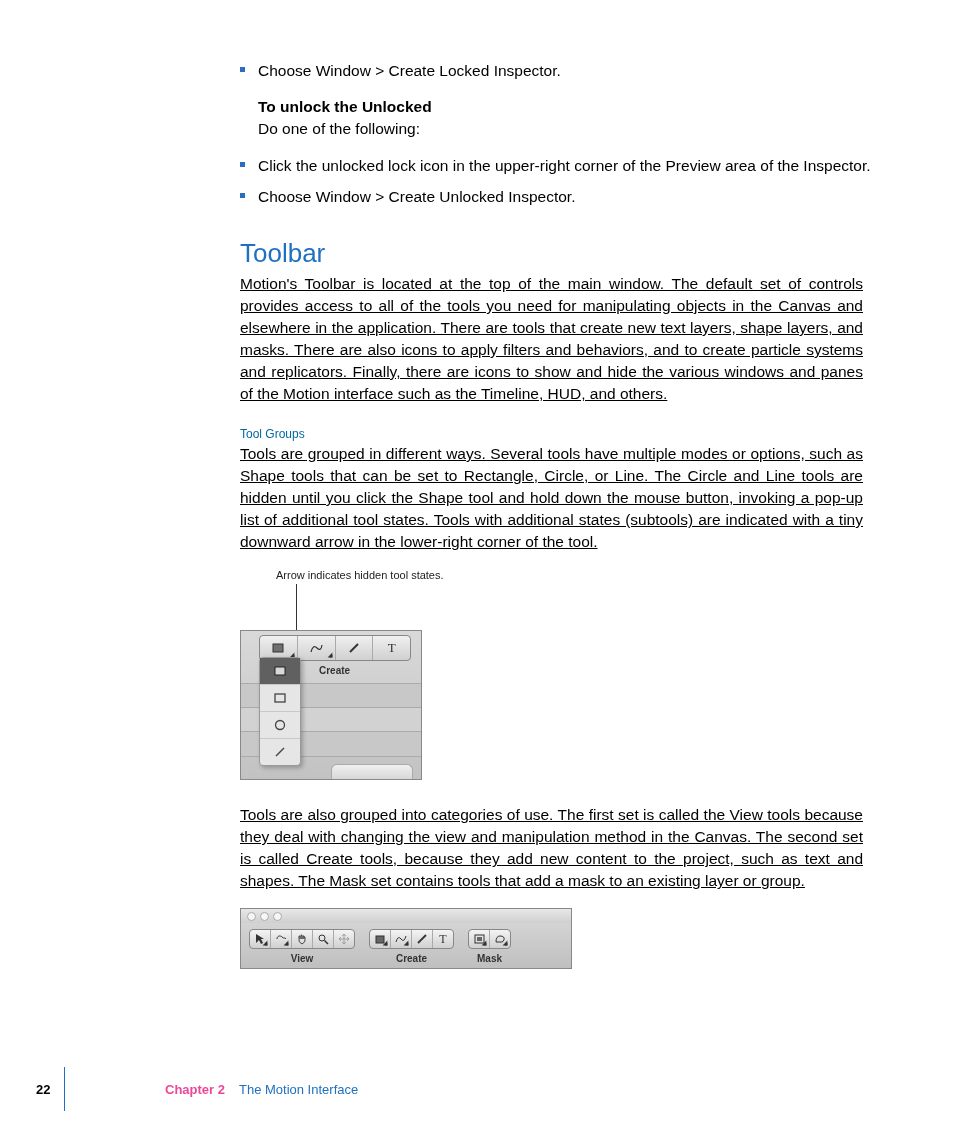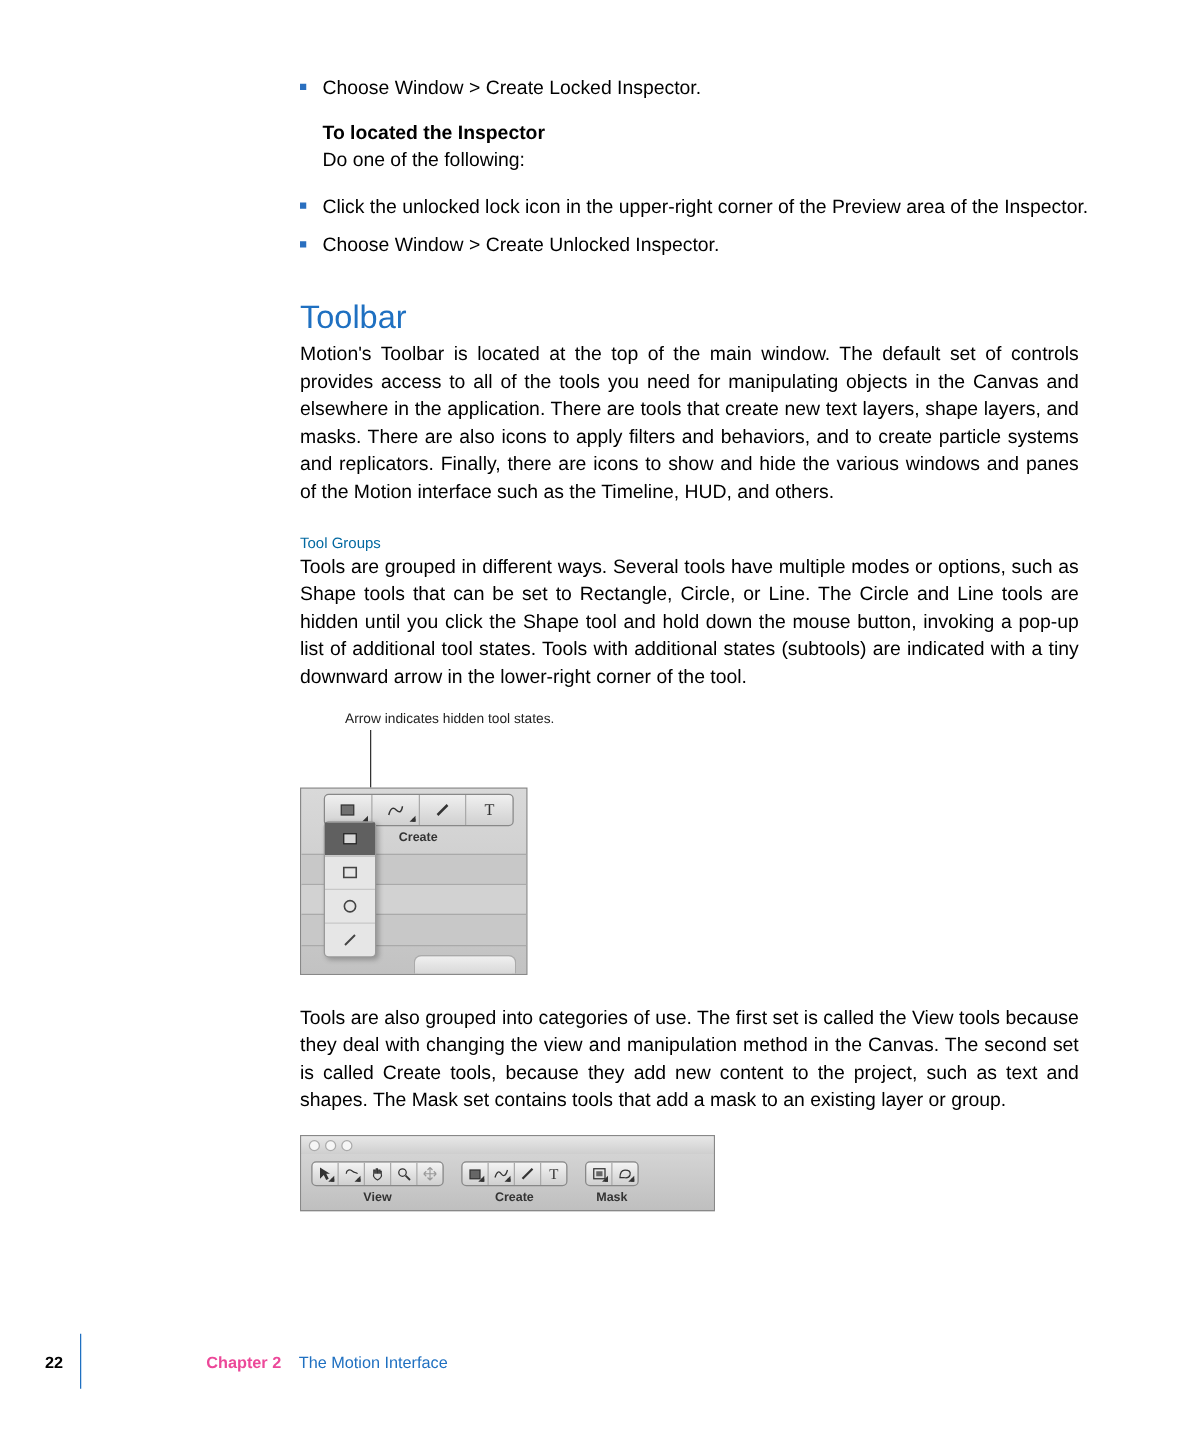--- a/index.html
+++ b/index.html
@@ -61,20 +61,21 @@
     font-size: 12px;
     font-weight: 400;
     color: #0369a1;
     margin: 22px 0 2px 0;
   }
   p.body {
     font-size: 15.5px;
     line-height: 1.42;
     margin: 0 17px 16px 0;
     text-align: justify;
+    text-decoration: underline;
   }
   
   .fig1-wrap {
     margin: 4px 0 24px 0;
   }
   .callout-text {
     font-size: 11px;
     color: #222;
     line-height: 1.2;
     margin-left: 36px;
@@ -267,21 +268,21 @@
 <body>
 
 <div class="page">
   <div class="content">
 
     <ul class="bullets">
       <li>Choose Window &gt; Create Locked Inspector.</li>
     </ul>
 
     <div class="sub-steps">
-      <div class="bold">To located the Inspector</div>
+      <div class="bold">To unlock the Unlocked</div>
       <div>Do one of the following:</div>
     </div>
 
     <ul class="bullets">
       <li>Click the unlocked lock icon in the upper-right corner of the Preview area of the Inspector.</li>
       <li>Choose Window &gt; Create Unlocked Inspector.</li>
     </ul>
 
     <h1 class="section">Toolbar</h1>
     <p class="body">Motion's Toolbar is located at the top of the main window. The default set of controls provides access to all of the tools you need for manipulating objects in the Canvas and elsewhere in the application. There are tools that create new text layers, shape layers, and masks. There are also icons to apply filters and behaviors, and to create particle systems and replicators. Finally, there are icons to show and hide the various windows and panes of the Motion interface such as the Timeline, HUD, and others.</p>

